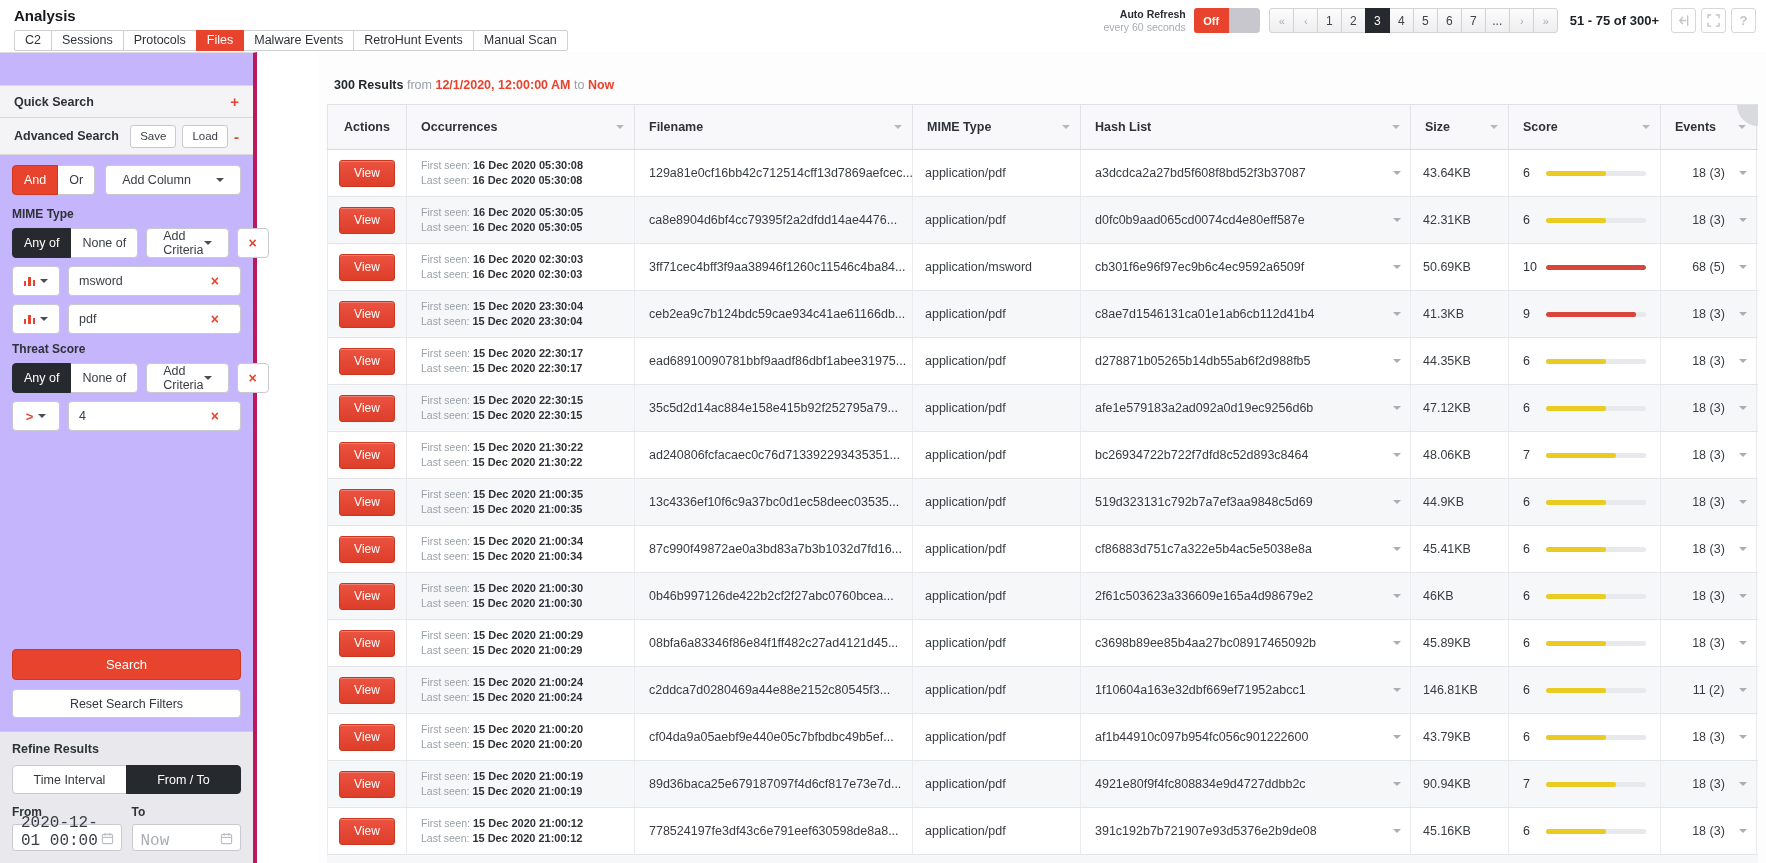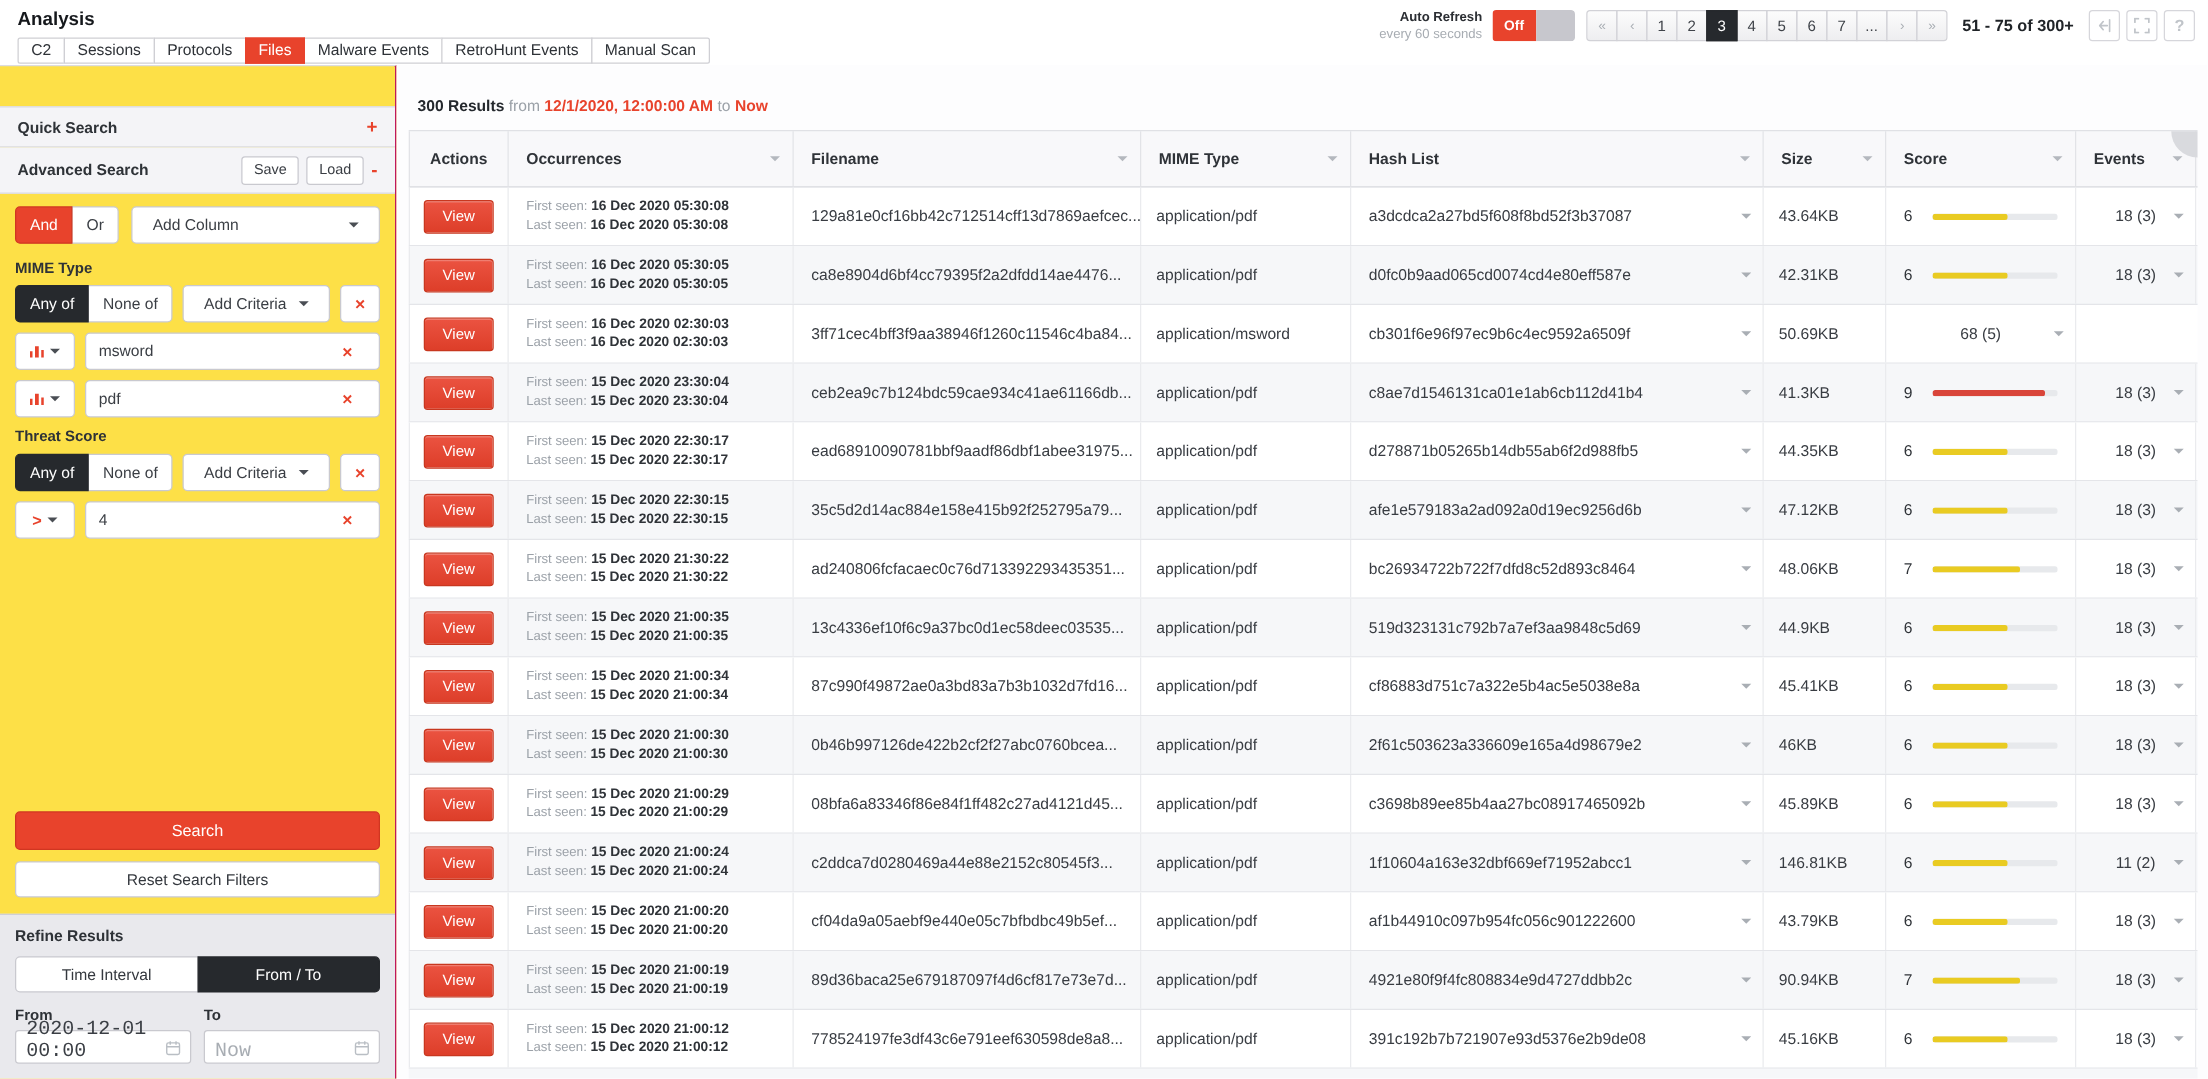--- a/index.html
+++ b/index.html
@@ -34,22 +34,22 @@
   .pbtn.nav { color:#a9aeb4; font-size:11px; letter-spacing:-1px; }
   .pbtn.active { background:#26292d; color:#fff; border-color:#26292d; position:relative; z-index:1; }
   .pbtn:first-child { border-radius:3px 0 0 3px; margin-left:0; }
   .pbtn:last-child { border-radius:0 3px 3px 0; }
   .range { font-size:13px; font-weight:bold; color:#202428; margin:0 3px; white-space:nowrap; }
   .icon-btns { display:flex; gap:5px; }
   .ibtn { width:25px; height:25px; border:1px solid #d6d6db; border-radius:3px; background:#fff;
           color:#c0c4c9; font-size:13px; font-weight:bold; display:flex; align-items:center; justify-content:center; }
 
   
-  .sidebar { position:absolute; top:52px; left:0; width:317px; bottom:0; background:#fde047;
-             border-right:1px solid #be185d; border-top:1px solid #dcdce0; display:flex; flex-direction:column; }
+  .sidebar { position:absolute; top:52px; left:0; width:257px; bottom:0; background:#c4b5fd;
+             border-right:4px solid #be185d; border-top:1px solid #dcdce0; display:flex; flex-direction:column; }
   .sb-row { border-top:1px solid #dadade; border-bottom:1px solid #dadade; background:#f4f4f7;
             padding:0 14px; display:flex; align-items:center; justify-content:space-between; flex:none; }
   .sb-quick { margin-top:32px; height:33px; cursor:pointer; }
   .sb-adv { height:37px; border-top:0; cursor:pointer; }
   .sb-title { font-size:12.5px; font-weight:bold; color:#2e3237; }
   .toggle-glyph { color:#e8432c; font-size:15px; font-weight:bold; line-height:1; }
   .adv-actions { display:flex; align-items:center; gap:6px; }
   .small-btn { height:23px; padding:0 9px; border:1px solid #c9c9cf; border-radius:3px; background:#fff;
                font-size:11.5px; color:#3a3e44; }
 
@@ -438,20 +438,26 @@
               <div class="occ-line"><span class="occ-label">Last seen: </span><span class="occ-value">16 Dec 2020 02:30:03</span></div>
             </div>
           </div>
           <div class="td">3ff71cec4bff3f9aa38946f1260c11546c4ba84...</div>
           <div class="td mime-td">application/msword</div>
           <div class="td">
             <span>cb301f6e96f97ec9b6c4ec9592a6509f</span>
             <span class="dcaret abs-caret"></span>
           </div>
           <div class="td size-td">50.69KB</div>
+          <div class="td score-td">
+            <span class="score-num">10</span>
+            <span class="score-track">
+              <span class="score-fill" style="width: 100%; background: rgb(217, 69, 58);"></span>
+            </span>
+          </div>
           <div class="td events-td">
             <span>68 (5)</span>
             <span class="dcaret abs-caret"></span>
           </div>
         </div>
         <div class="row">
           <div class="td">
             <button class="view-btn">View</button>
           </div>
           <div class="td">

